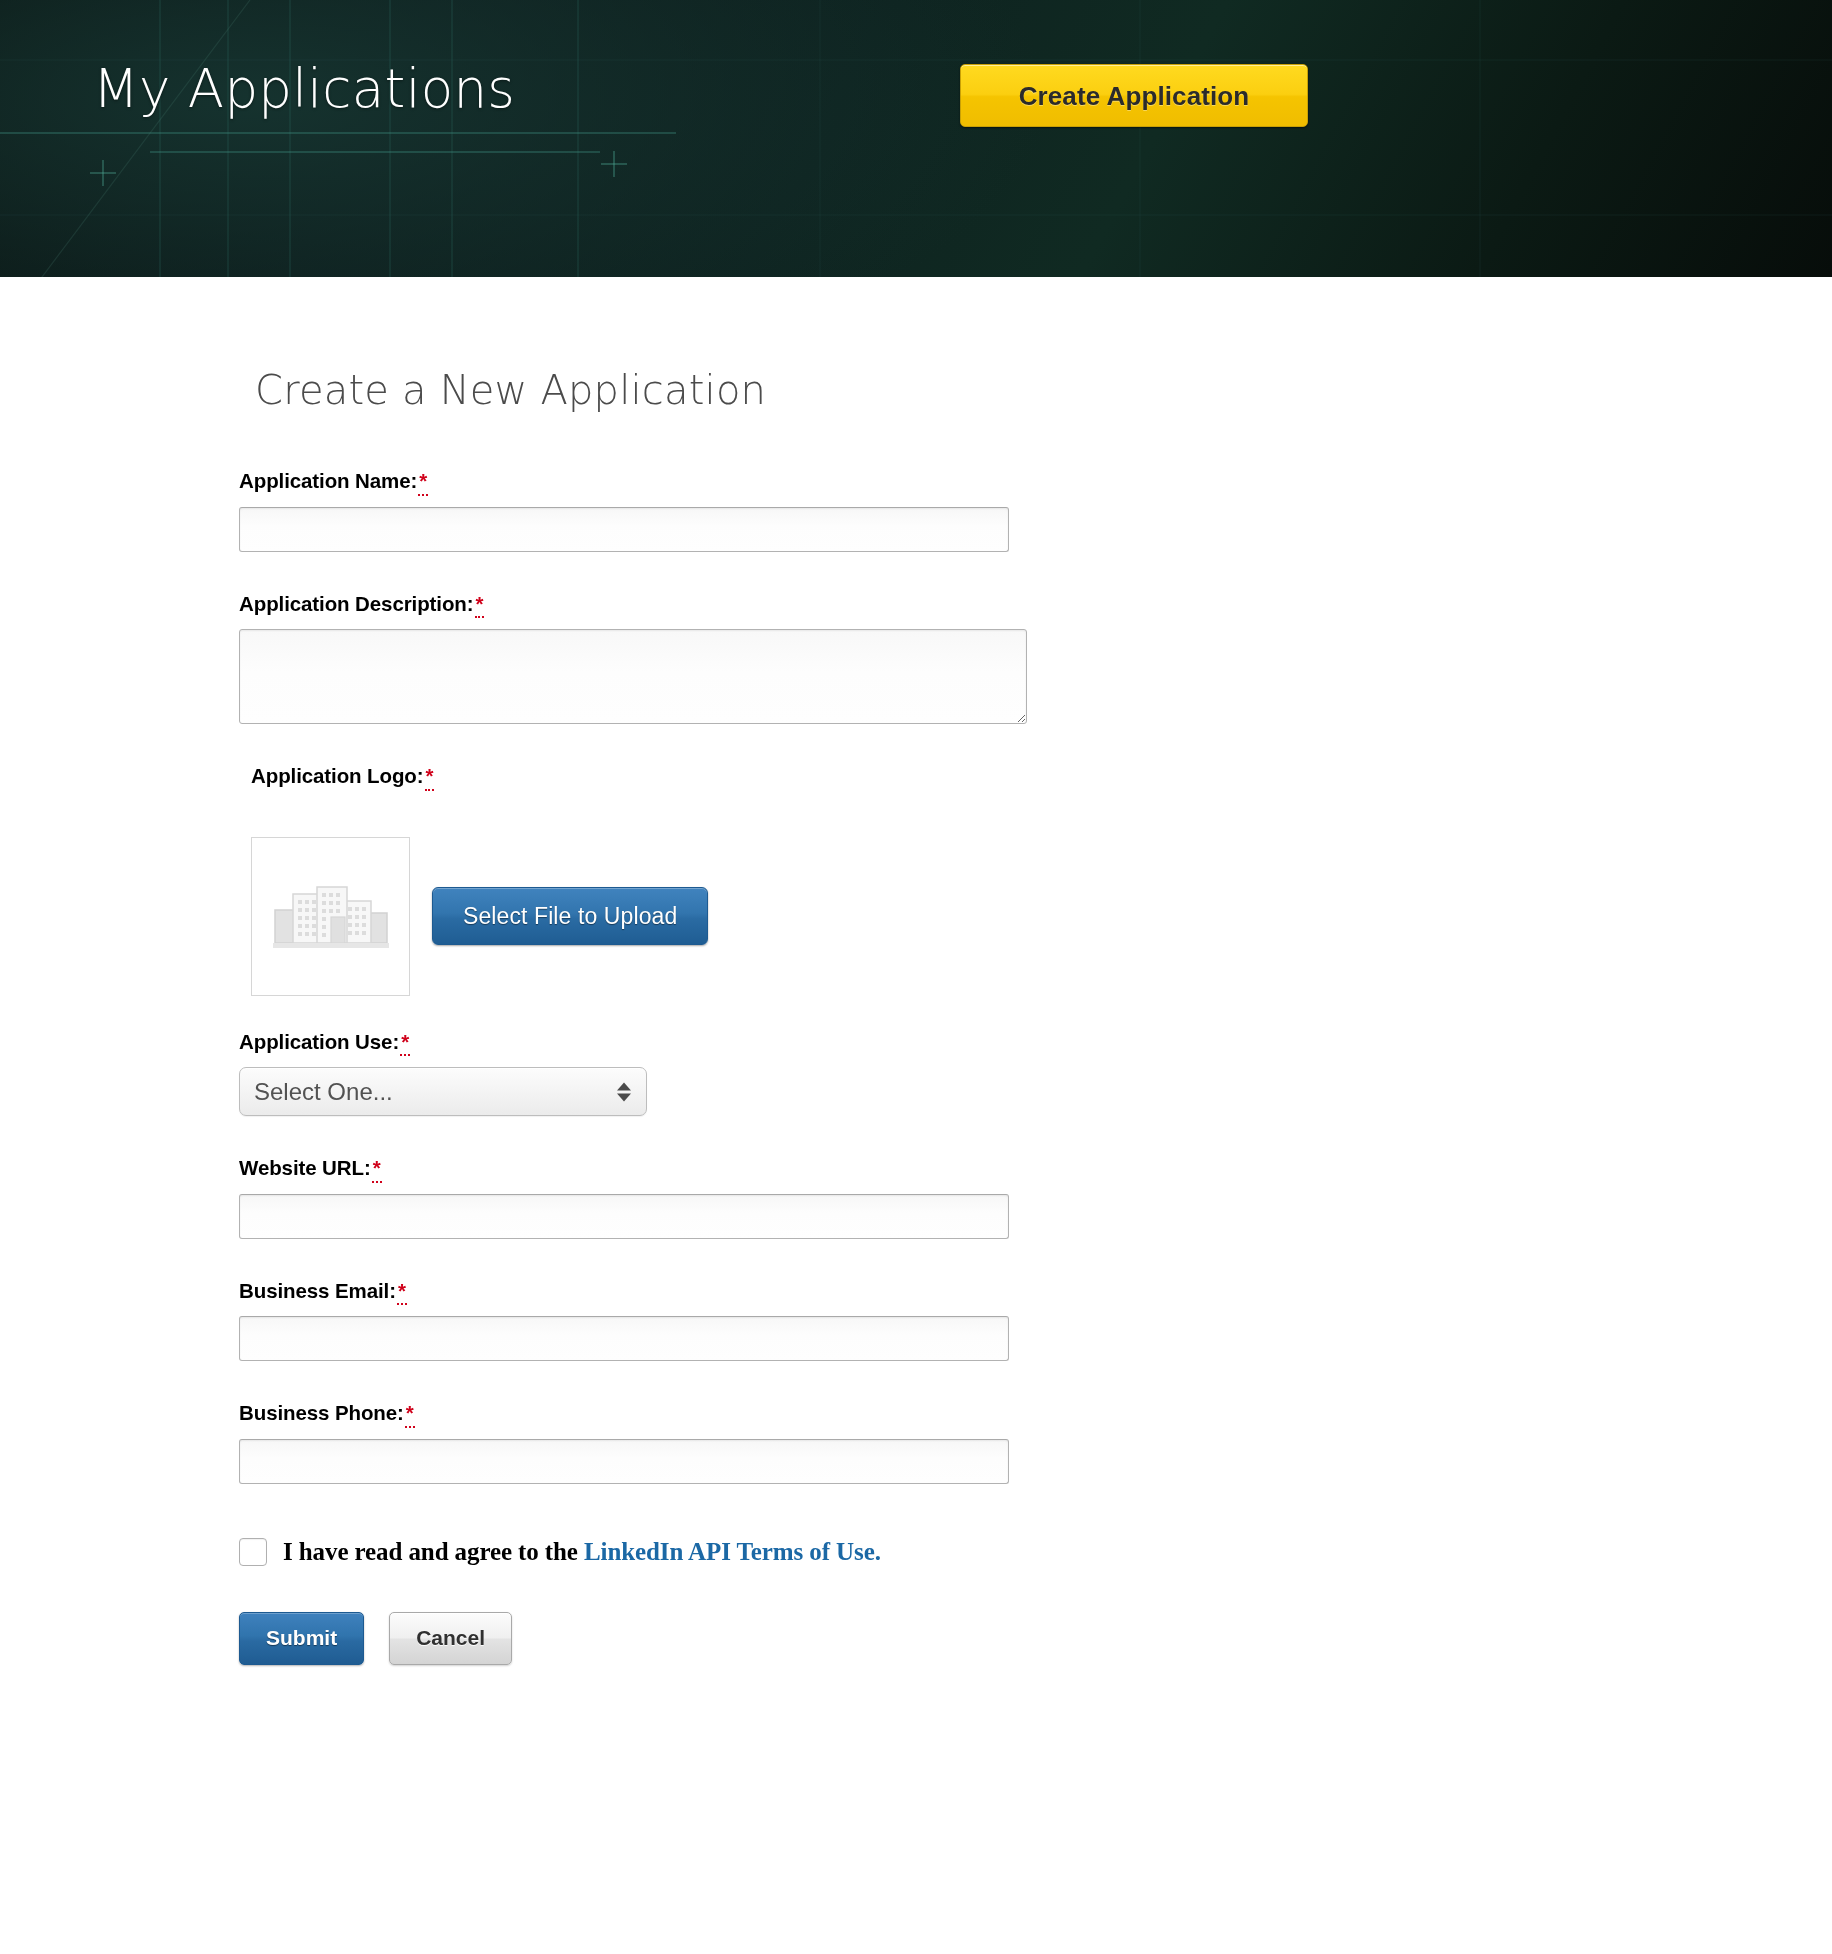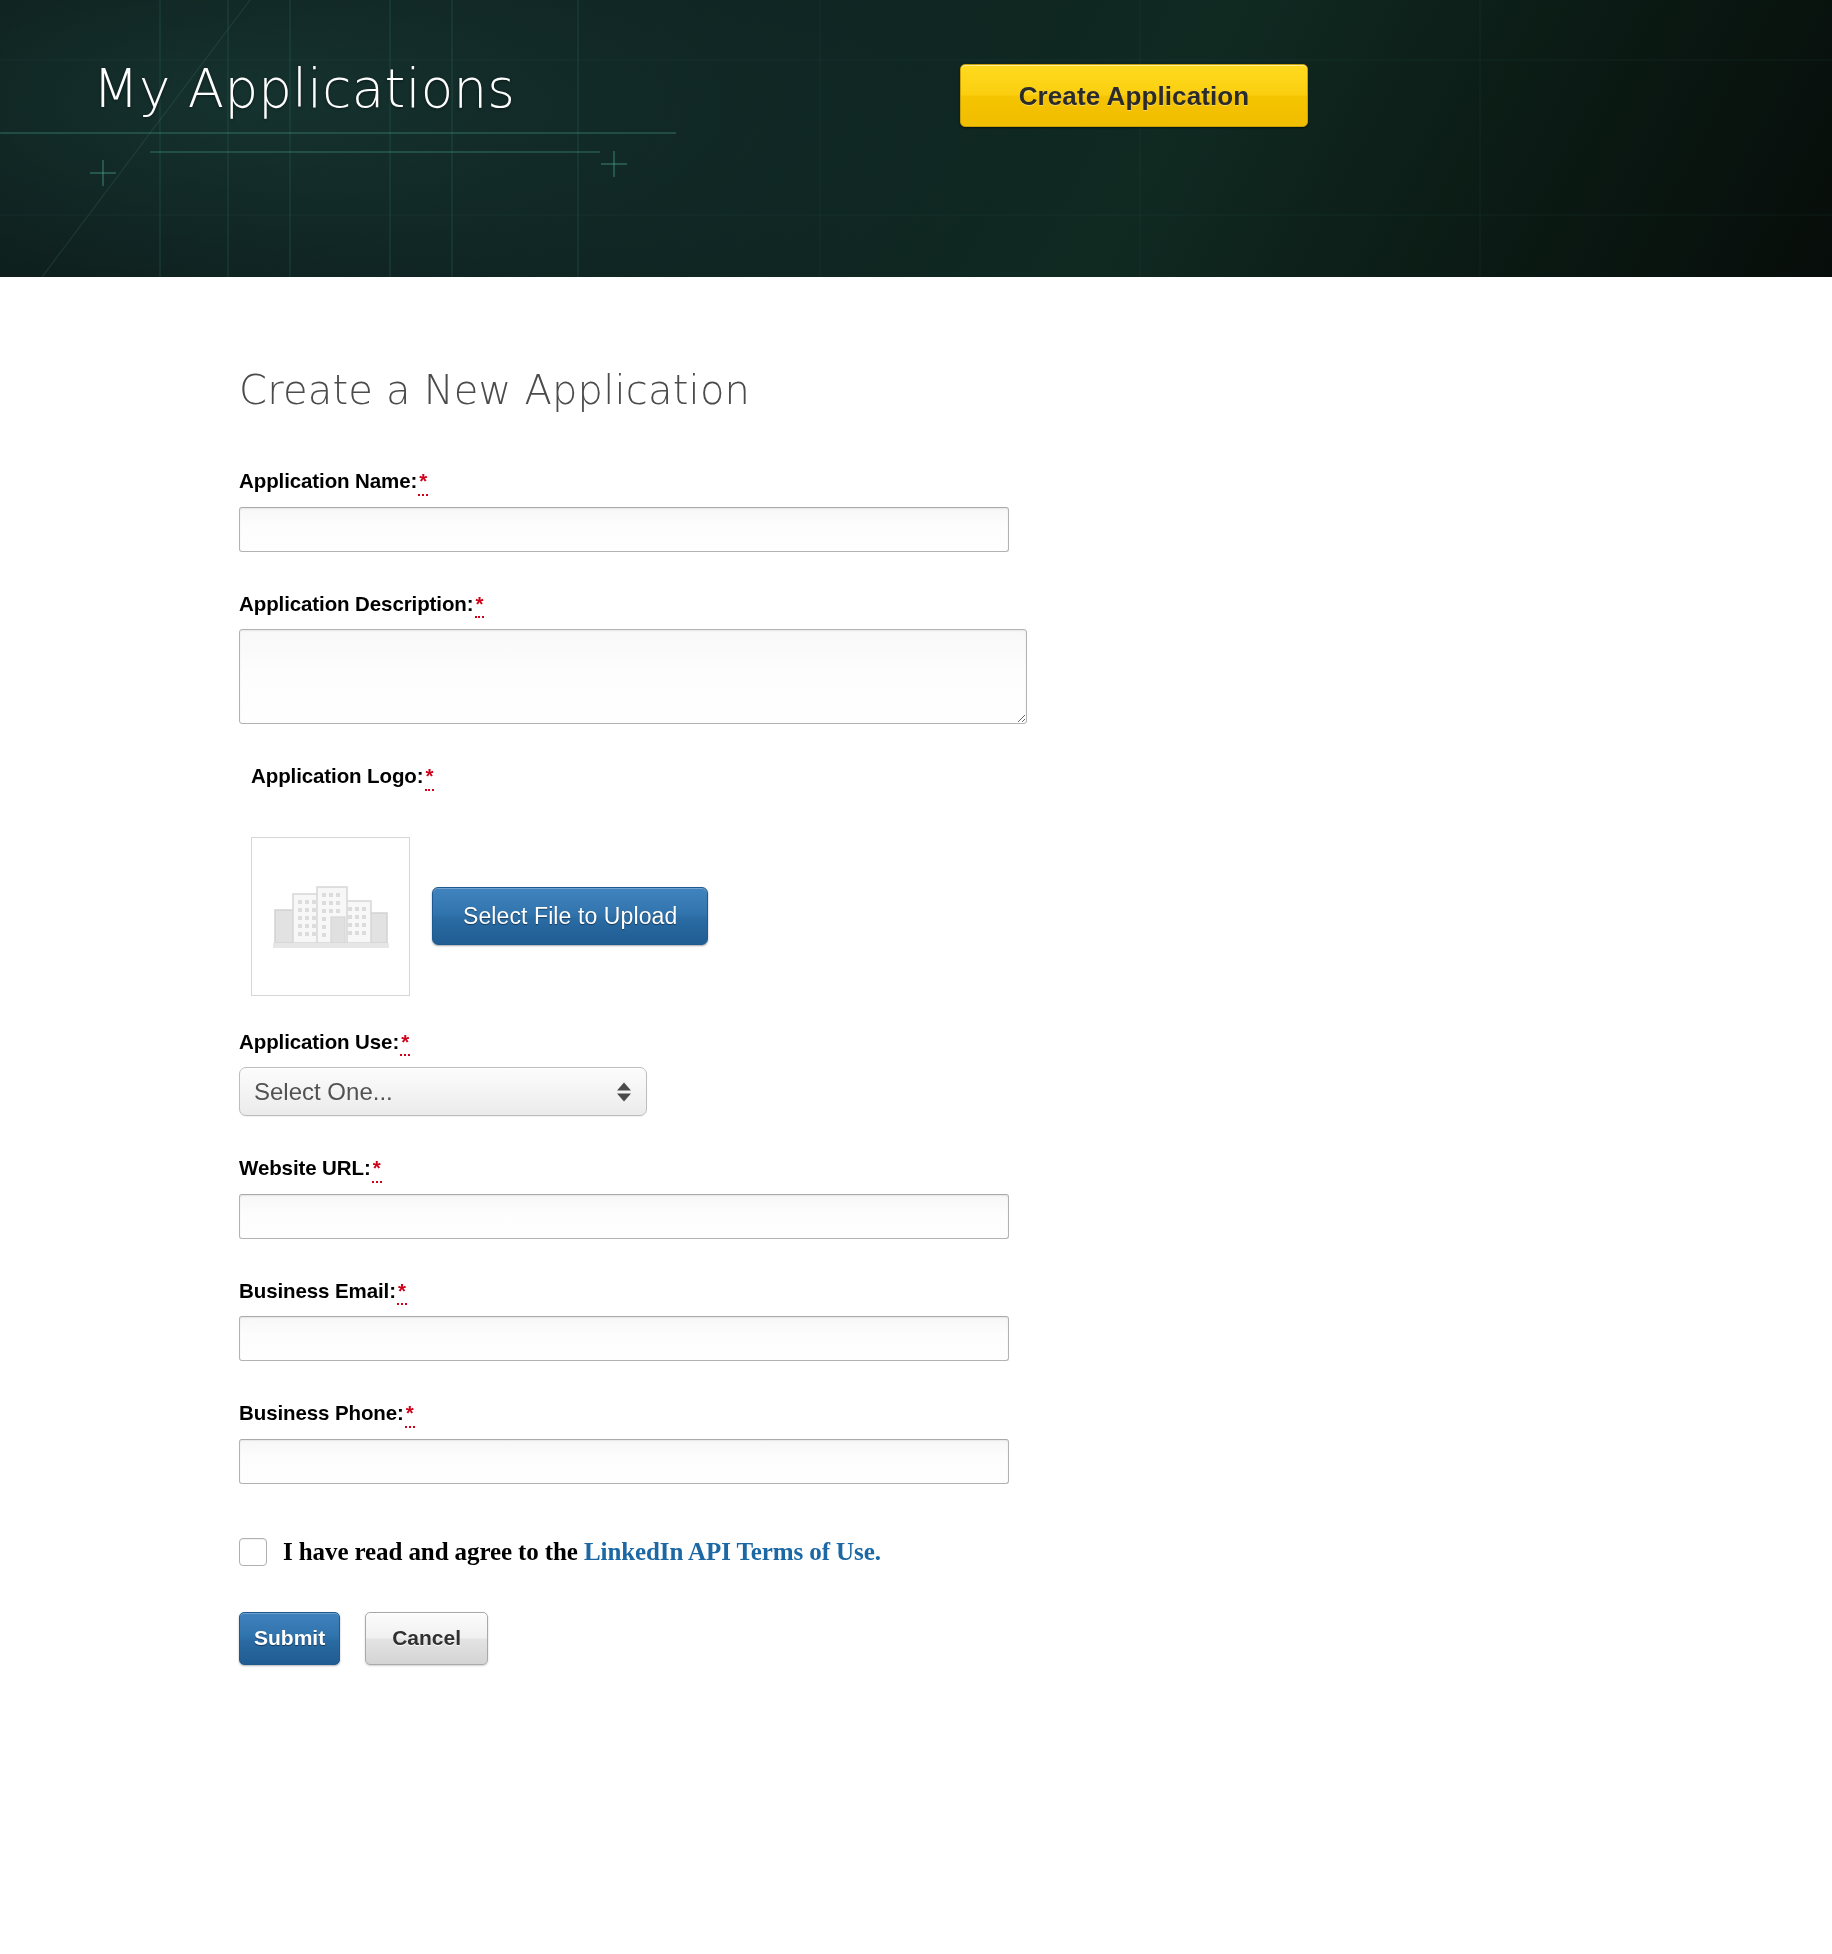--- a/index.html
+++ b/index.html
@@ -71,21 +71,21 @@
     padding-left: 239px;
     padding-top: 90px;
     width: 1593px;
   }
   .form-title {
     font-family: "DejaVu Sans", sans-serif;
     font-size: 40px;
     font-weight: 300;
     color: #4b4b4b;
     letter-spacing: 0.2px;
-    margin: 0 0 56px 0;
+    margin: 0 0 56px 16px;
   }
   .field {
     margin-bottom: 40px;
   }
   .field-label {
     display: block;
     font-size: 20.5px;
     font-weight: bold;
     color: #000000;
     letter-spacing: -0.1px;
@@ -246,21 +246,21 @@
 
   
   .actions {
     display: flex;
     align-items: center;
     gap: 25px;
     padding-bottom: 60px;
   }
   .submit-btn {
     height: 53px;
-    padding: 0 14px;
+    padding: 0 26px;
     border: 1px solid #1d5a91;
     border-radius: 5px;
     background: linear-gradient(to bottom, #3f81bd 0%, #3074ad 45%, #2a6aa2 55%, #1f5c92 100%);
     box-shadow: inset 0 1px 0 rgba(255,255,255,0.25), 0 1px 2px rgba(0,0,0,0.3);
     color: #ffffff;
     font-size: 21px;
     font-weight: bold;
     font-family: "Liberation Sans", sans-serif;
     cursor: pointer;
     text-shadow: 0 1px 1px rgba(0,0,0,0.45);

